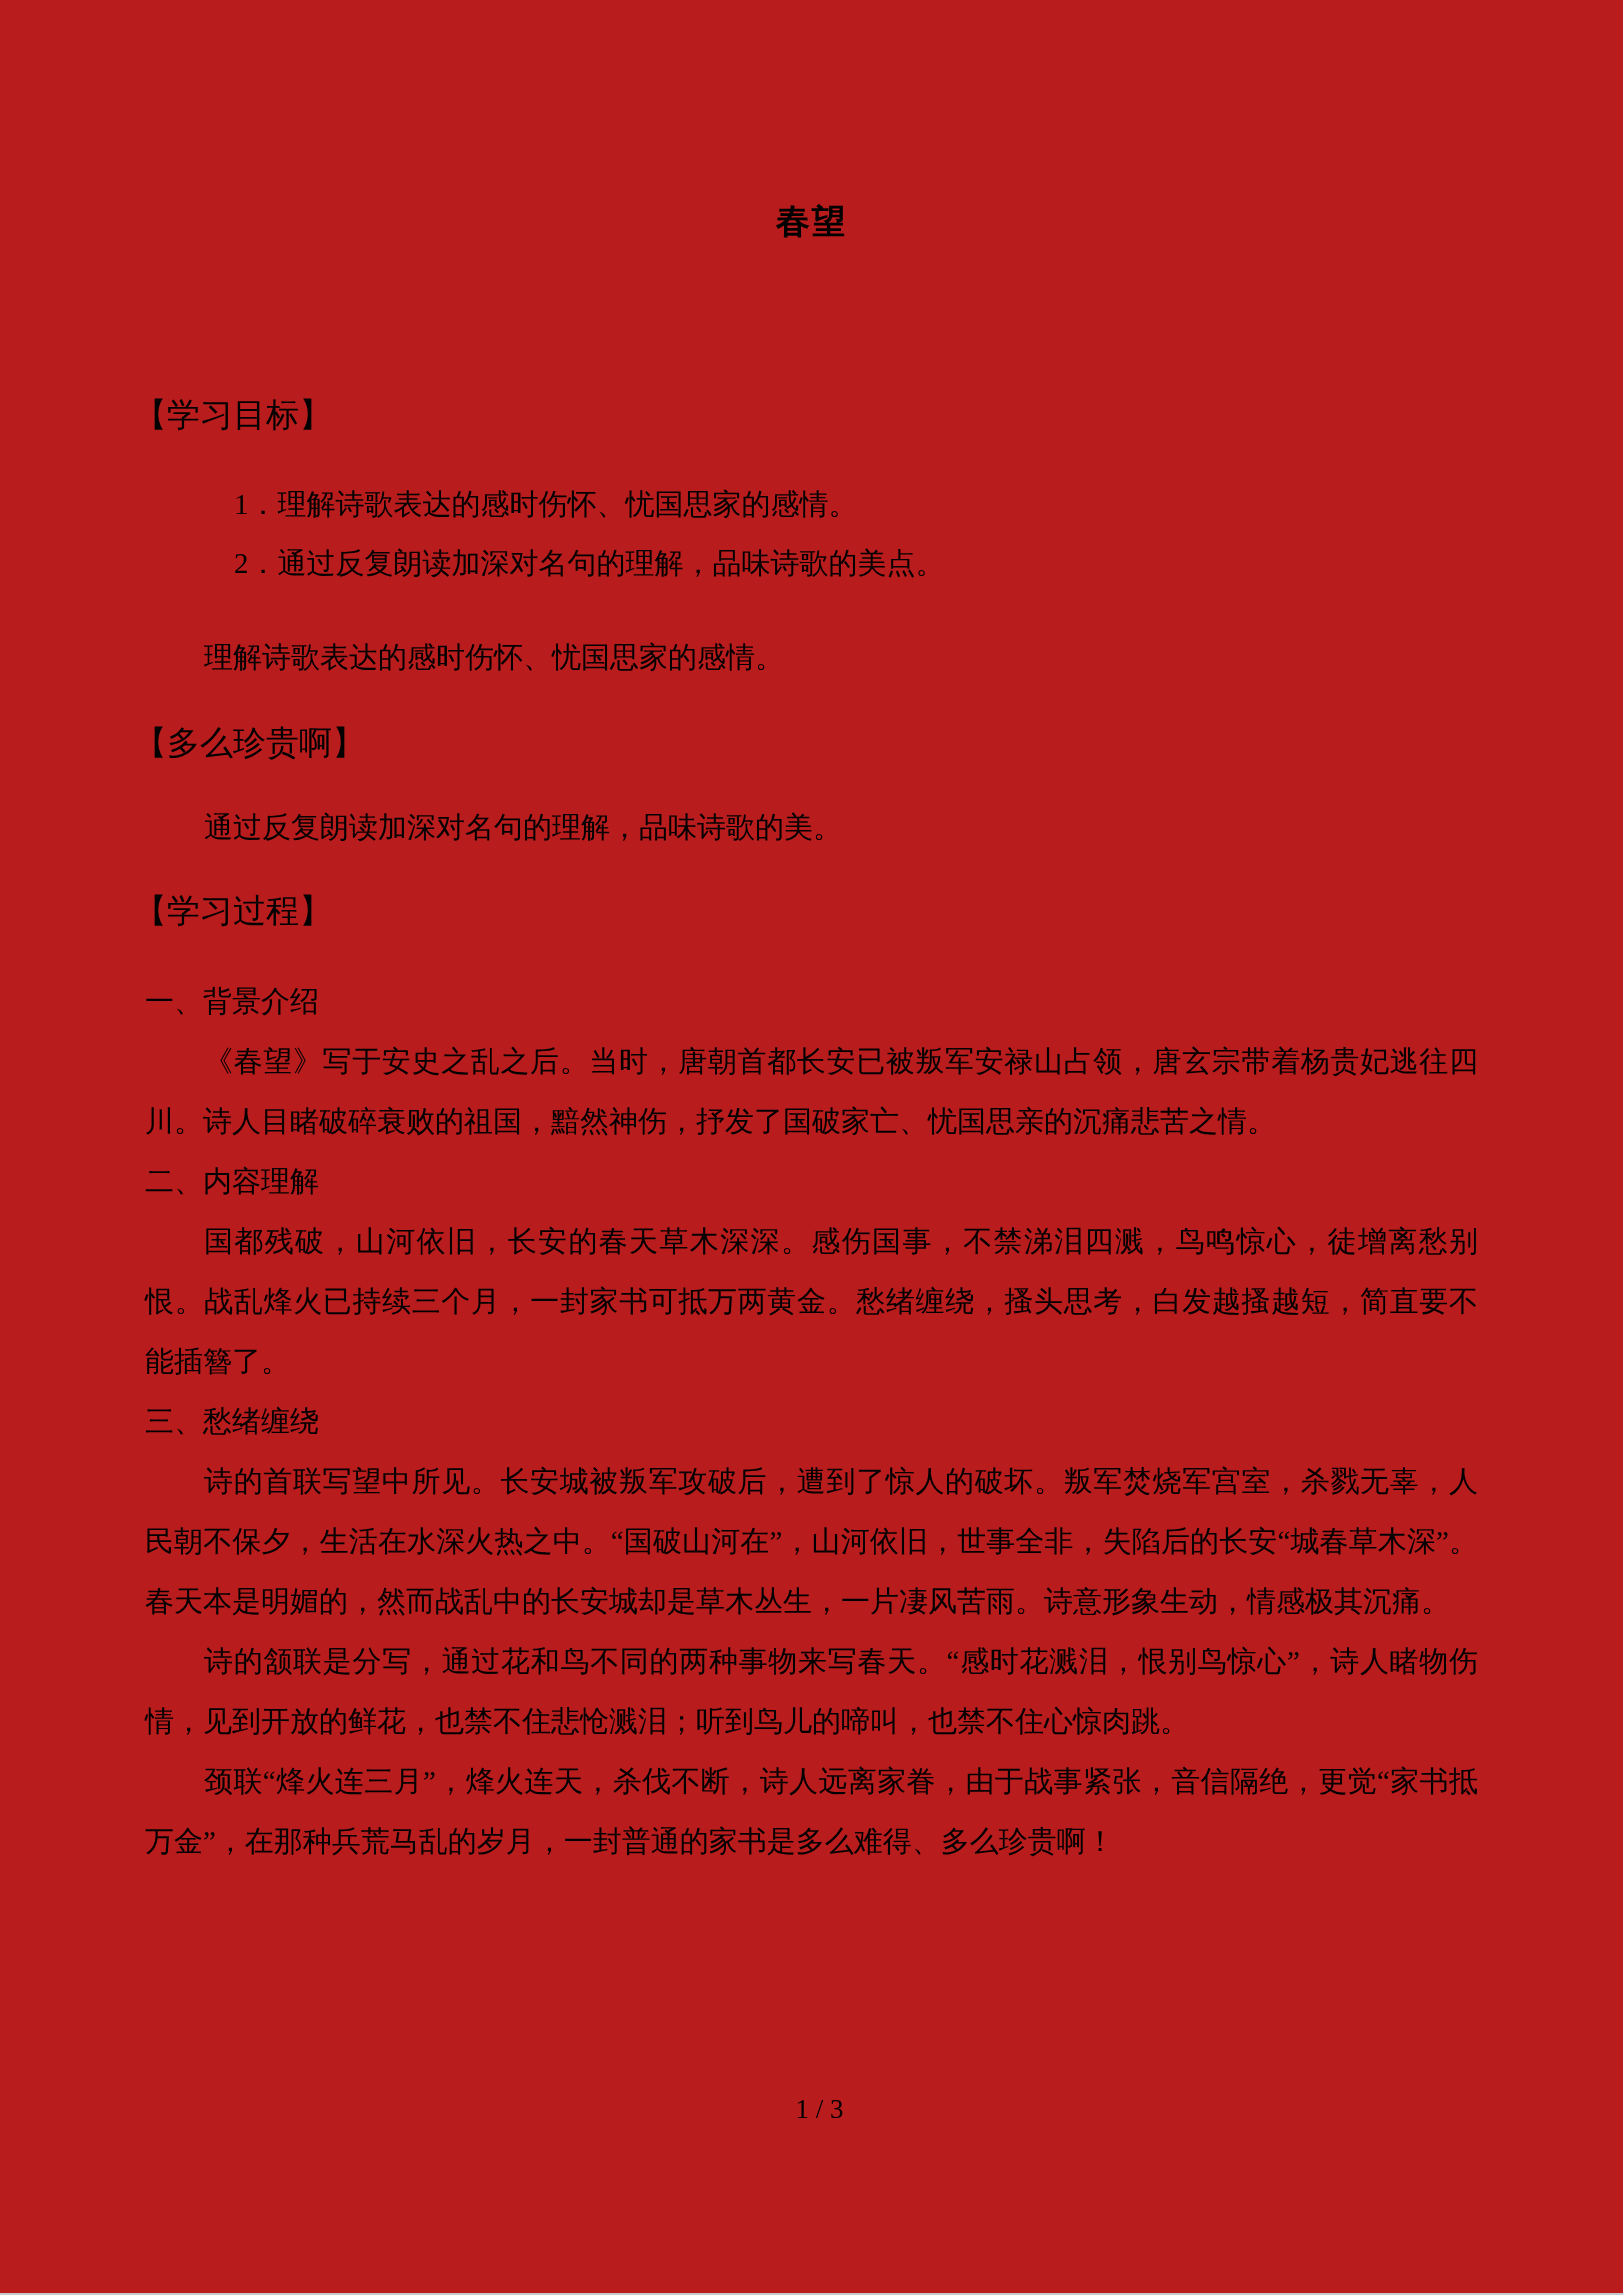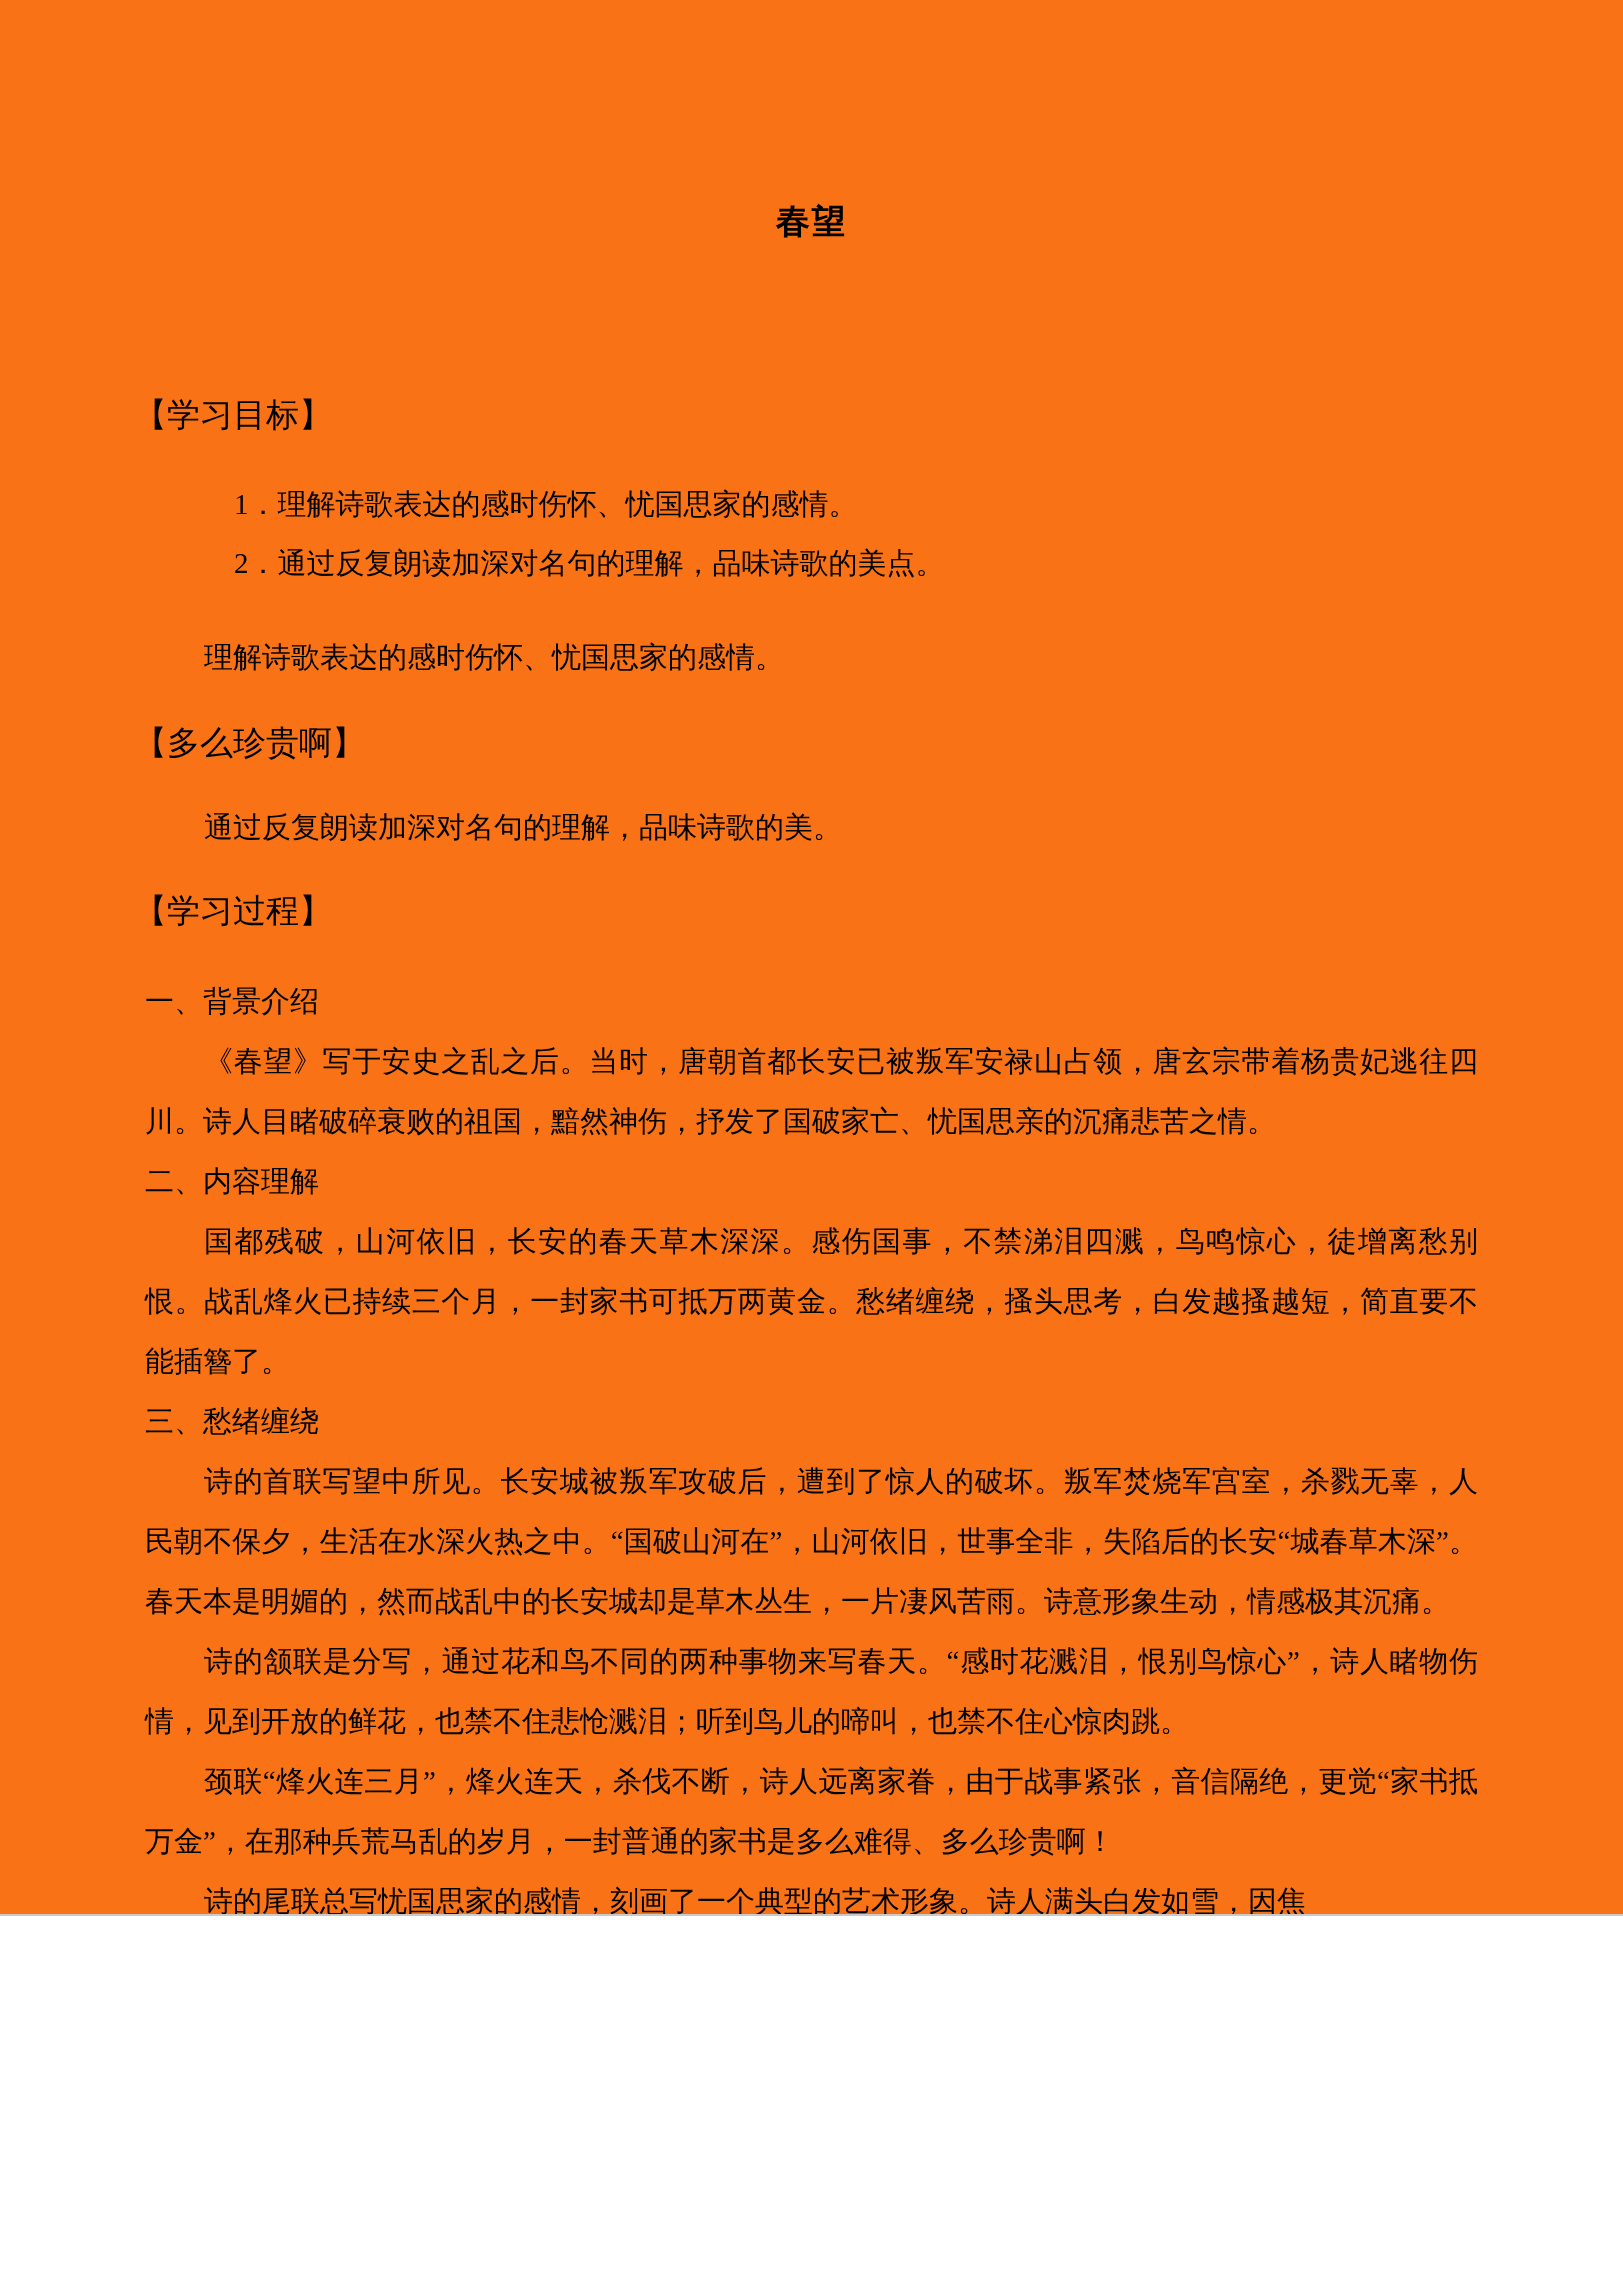--- a/index.html
+++ b/index.html
@@ -3,22 +3,22 @@
 <meta charset="utf-8">
 <style>
   html, body {
     margin: 0;
     padding: 0;
     background: #ffffff;
   }
   .page {
     position: relative;
     width: 1623px;
-    height: 1916px;
-    background: #f97316;
+    height: 2295px;
+    background: #b91c1c;
     color: #000000;
     font-family: "Liberation Serif", "DejaVu Serif", serif;
     box-sizing: border-box;
     border-bottom: 2px solid #c9c9c9;
     overflow: hidden;
   }
   .content {
     padding: 0 145px;
   }
   .doc-title {
@@ -109,20 +109,19 @@
 
     <div class="process-blocks">
       <div class="process-subheading">一、背景介绍</div>
       <p class="process-para">《春望》写于安史之乱之后。当时，唐朝首都长安已被叛军安禄山占领，唐玄宗带着杨贵妃逃往四川。诗人目睹破碎衰败的祖国，黯然神伤，抒发了国破家亡、忧国思亲的沉痛悲苦之情。</p>
       <div class="process-subheading">二、内容理解</div>
       <p class="process-para">国都残破，山河依旧，长安的春天草木深深。感伤国事，不禁涕泪四溅，鸟鸣惊心，徒增离愁别恨。战乱烽火已持续三个月，一封家书可抵万两黄金。愁绪缠绕，搔头思考，白发越搔越短，简直要不能插簪了。</p>
       <div class="process-subheading">三、愁绪缠绕</div>
       <p class="process-para">诗的首联写望中所见。长安城被叛军攻破后，遭到了惊人的破坏。叛军焚烧军宫室，杀戮无辜，人民朝不保夕，生活在水深火热之中。“国破山河在”，山河依旧，世事全非，失陷后的长安“城春草木深”。春天本是明媚的，然而战乱中的长安城却是草木丛生，一片凄风苦雨。诗意形象生动，情感极其沉痛。</p>
       <p class="process-para">诗的颔联是分写，通过花和鸟不同的两种事物来写春天。“感时花溅泪，恨别鸟惊心”，诗人睹物伤情，见到开放的鲜花，也禁不住悲怆溅泪；听到鸟儿的啼叫，也禁不住心惊肉跳。</p>
       <p class="process-para">颈联“烽火连三月”，烽火连天，杀伐不断，诗人远离家眷，由于战事紧张，音信隔绝，更觉“家书抵万金”，在那种兵荒马乱的岁月，一封普通的家书是多么难得、多么珍贵啊！</p>
-      <p class="process-para">诗的尾联总写忧国思家的感情，刻画了一个典型的艺术形象。诗人满头白发如雪，因焦</p>
     </div>
 
   </div>
 
   <div class="page-footer">1 / 3</div>
 </div>
 
 
 </body></html>

